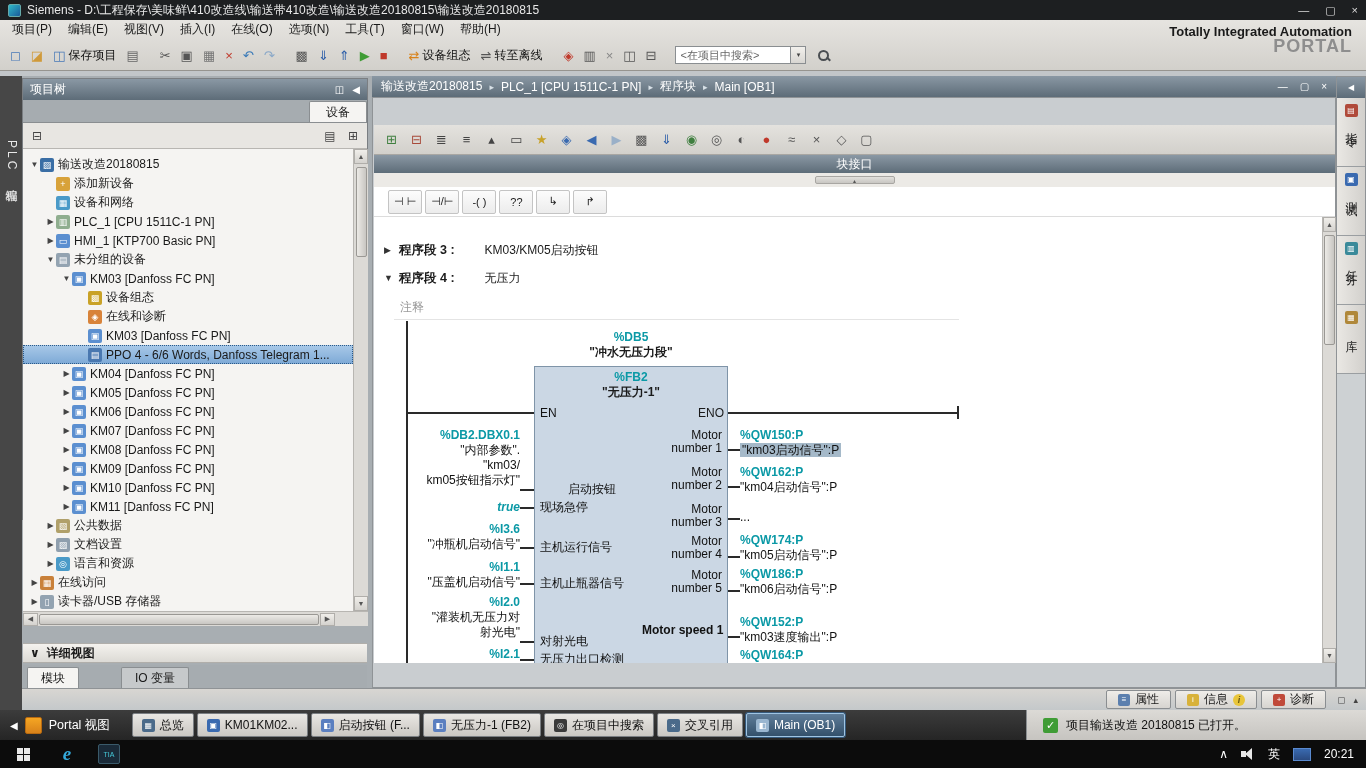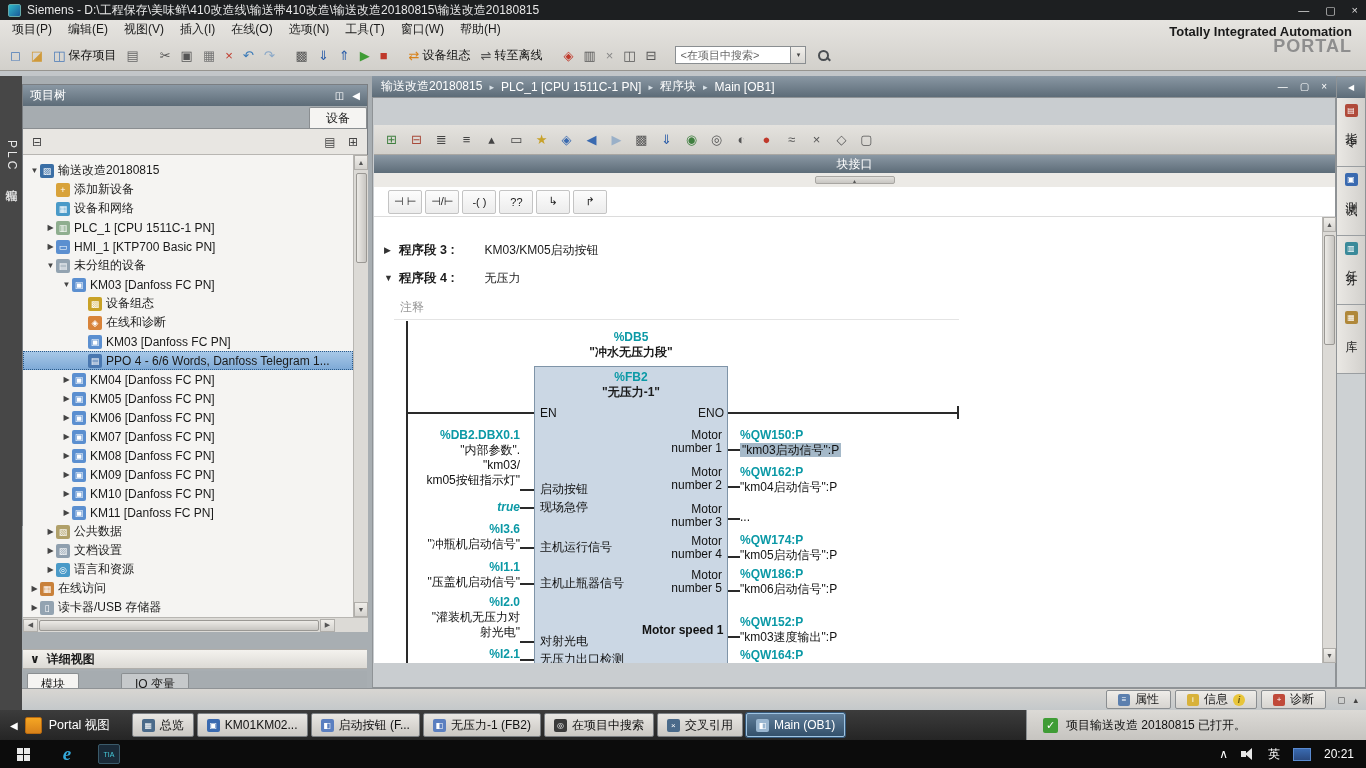--- a/index.html
+++ b/index.html
@@ -35,21 +35,21 @@
   .band-light { position:absolute; left:0; top:71px; width:1366px; height:5px; background:#c2c6c9; }
 
   
   .left-strip { position:absolute; left:0; top:76px; width:22px; height:634px; background:#474747; display:flex; justify-content:center; padding-top:64px; }
   .ls-label { writing-mode:vertical-rl; color:#e8e8e8; font-size:12px; letter-spacing:3px; }
 
   
   .hdr-dark { background:linear-gradient(#8a98a4,#5d6c78); color:#fff; }
 
   
-  .project-panel { position:absolute; left:22px; top:84px; width:346px; height:442px; background:#7f1d1d; border:1px solid #7a7e82; }
+  .project-panel { position:absolute; left:22px; top:78px; width:346px; height:442px; background:#7f1d1d; border:1px solid #7a7e82; }
   .pp-header { position:absolute; left:0; top:0; width:344px; height:21px; display:flex; align-items:center; padding:0 7px; font-size:12px; }
   .pp-hicons { margin-left:auto; display:flex; gap:8px; font-size:10px; }
   .pp-tabrow { position:absolute; left:0; top:21px; width:344px; height:23px; background:#a6acb0; display:flex; align-items:flex-end; border-bottom:1px solid #8a8e91;justify-content:flex-end; }
   .pp-tab { height:21px; background:#f5f4f2; border:1px solid #8a8e91; border-bottom:none; padding:0 16px; display:flex; align-items:center; font-size:12px; border-radius:2px 2px 0 0; }
   .pp-toolrow { position:absolute; left:0; top:44px; width:344px; height:26px; background:#e8e6e2; border-bottom:1px solid #b8b6b2; display:flex; align-items:center; padding:0 4px; }
   .pp-tool-right { margin-left:auto; display:flex; gap:3px; }
   .icon-btn { width:20px; height:20px; display:inline-flex; align-items:center; justify-content:center; font-size:12px; color:#444; }
   .tree { position:absolute; left:0; top:70px; width:330px; height:462px; overflow:hidden; background:#f5f4f2; padding-top:6px; }
   .tree-row { height:19px; display:flex; align-items:center; font-size:12px; white-space:nowrap; width:100%; }
   .tr-exp { width:11px; font-size:8px; color:#444; text-align:center; flex:none; }
@@ -628,21 +628,21 @@
 
       <div class="lad t-center addr" style="top:113px;">%DB5</div>
       <div class="lad t-center" style="top:128px;font-weight:bold;">"冲水无压力段"</div>
 
       <div class="fbblock" style="left:160px;top:149px;width:194px;height:299px;"></div>
       <div class="lad t-center addr" style="top:153px;">%FB2</div>
       <div class="lad t-center" style="top:168px;font-weight:bold;">"无压力-1"</div>
       <div class="lad pin-l" style="top:189px;">EN</div>
       <div class="lad" style="left:290px;top:189px;width:60px;text-align:right;">ENO</div>
 
-      <div class="lad pin-l" style="top:265px;">启动按钮</div>
+      <div class="lad pin-l" style="top:265px;margin-left:28px;">启动按钮</div>
       <div class="lad pin-l" style="top:283px;">现场急停</div>
       <div class="lad pin-l" style="top:323px;">主机运行信号</div>
       <div class="lad pin-l" style="top:359px;">主机止瓶器信号</div>
       <div class="lad pin-l" style="top:417px;">对射光电</div>
       <div class="lad pin-l" style="top:435px;">无压力出口检测</div>
 
       <div class="lad pin-r" style="top:212px;">Motor</div>
       <div class="lad pin-r" style="top:225px;">number 1</div>
       <div class="lad pin-r" style="top:249px;">Motor</div>
       <div class="lad pin-r" style="top:262px;">number 2</div>

